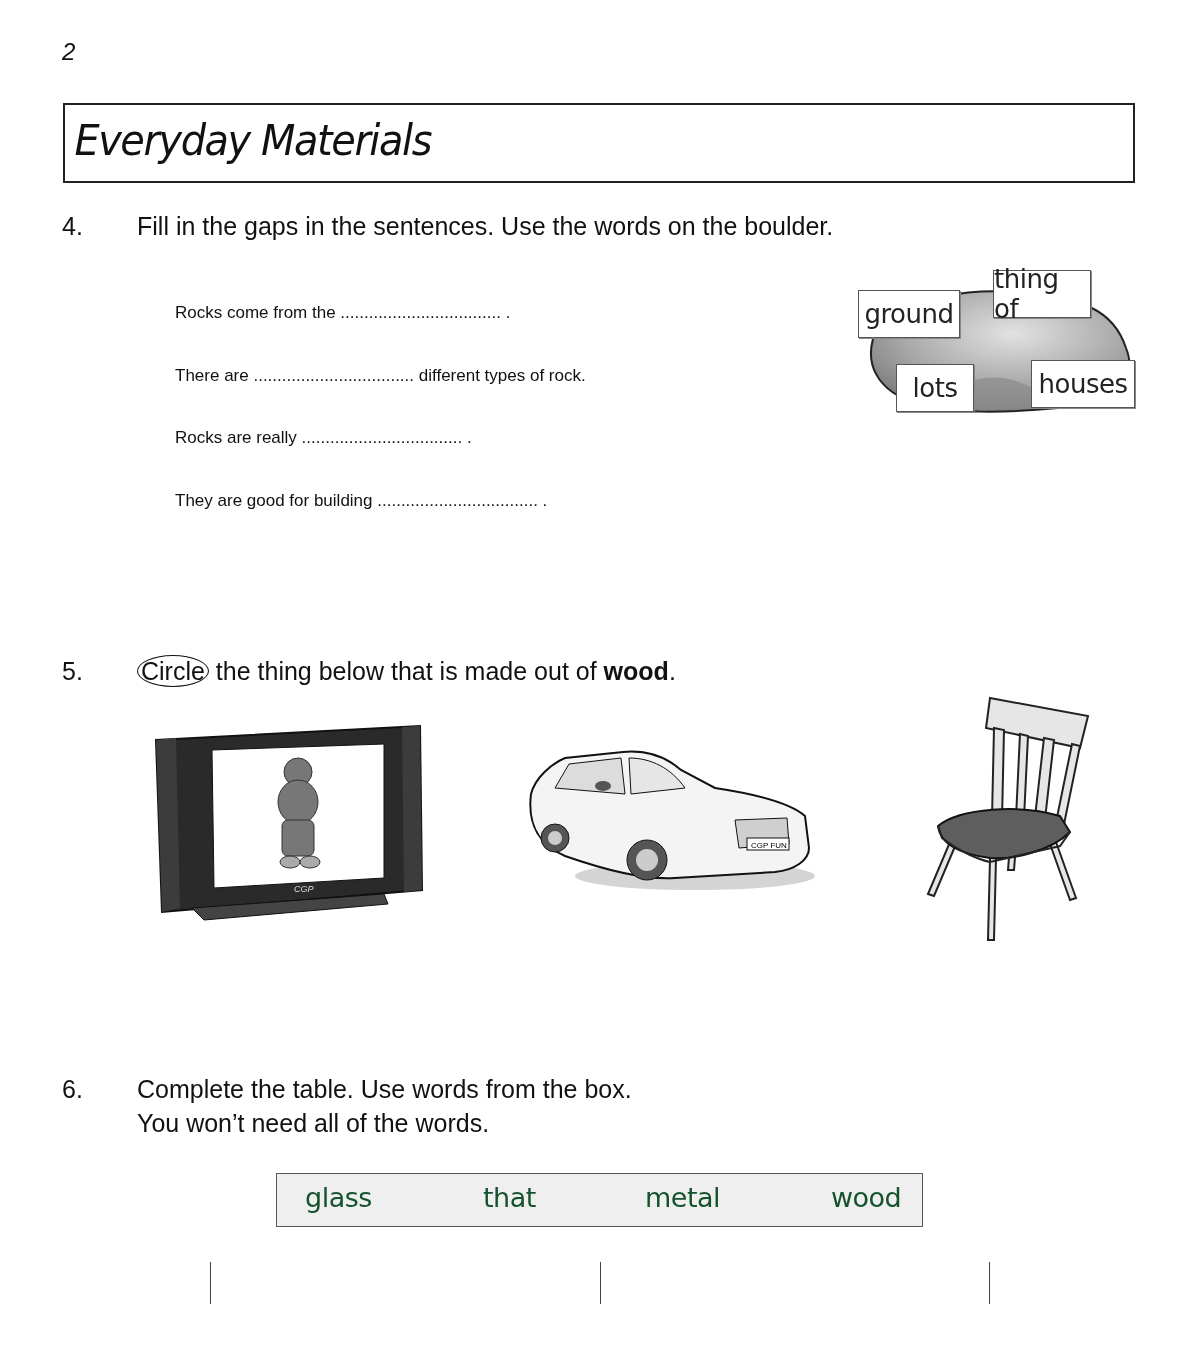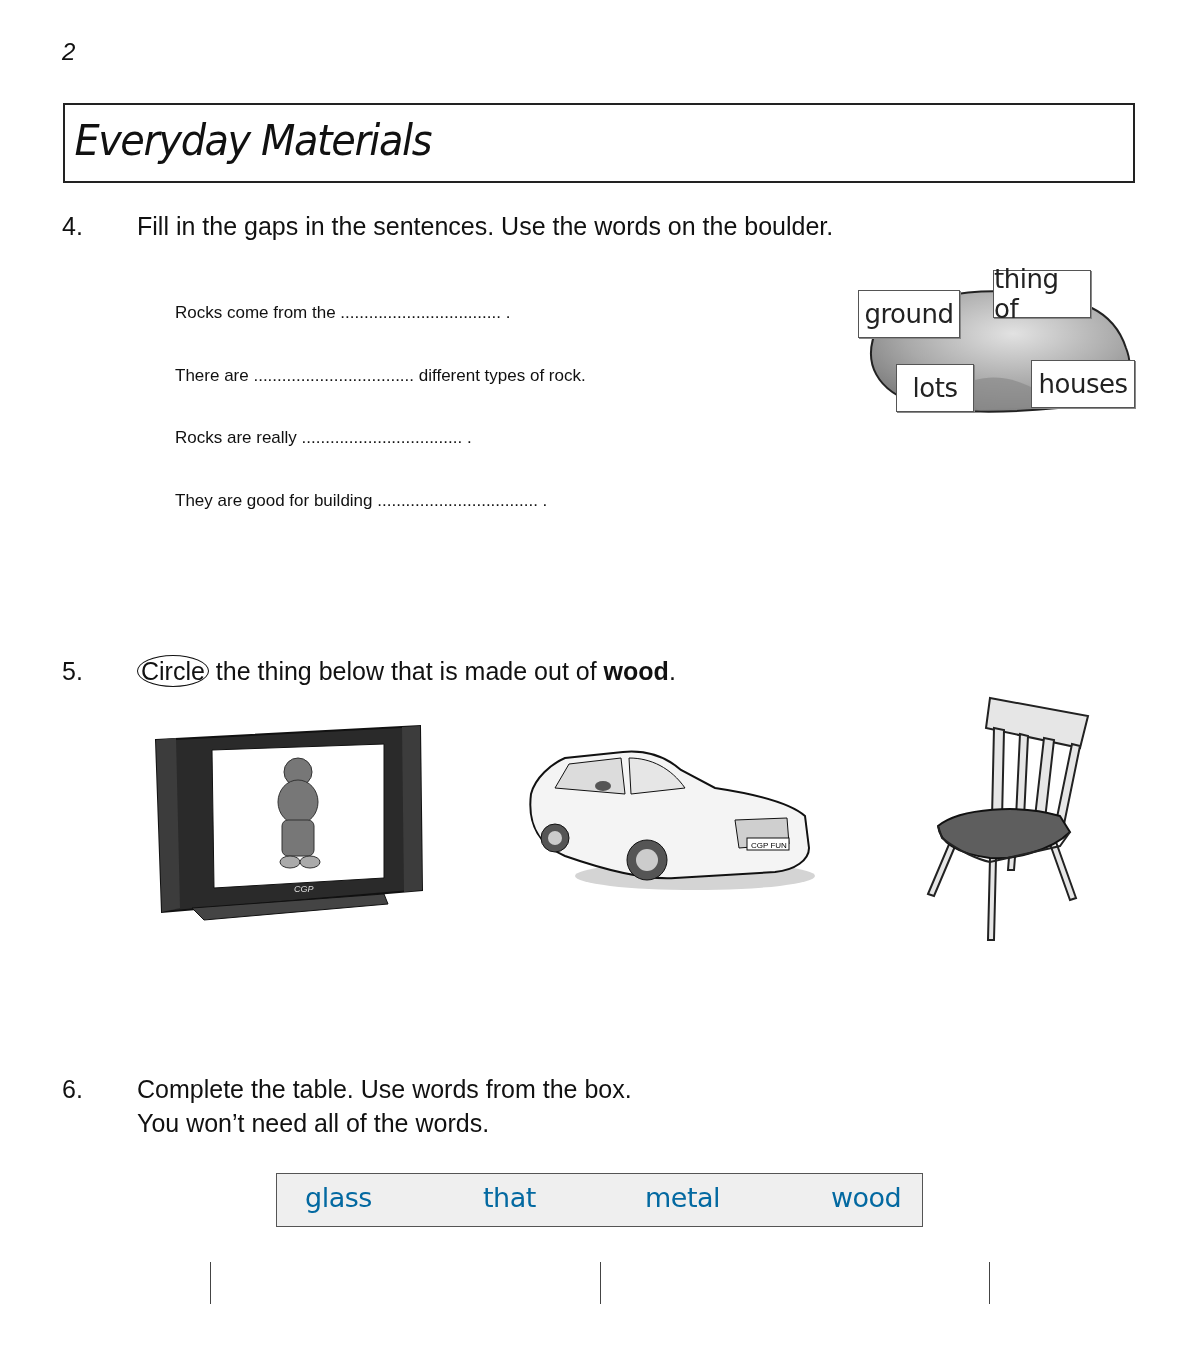--- a/index.html
+++ b/index.html
@@ -17,21 +17,21 @@
   .boulder { left: 858px; top: 268px; width: 280px; height: 148px; }
   .tag { position: absolute; background: #fff; border: 1.5px solid #555;
          font-family: "DejaVu Sans", sans-serif; font-size: 26px; color: #222;
          display: flex; align-items: center; justify-content: center; box-sizing: border-box;
          box-shadow: 1px 1px 0 #888; letter-spacing: -0.5px; }
   .circled { display: inline-block; border: 1.5px solid #111; border-radius: 50%;
              padding: 0 3px; line-height: 30px; }
   .wordbox { left: 276px; top: 1173px; width: 647px; height: 54px; background: #efefef;
              border: 1.5px solid #555; box-sizing: border-box; }
   .word { position: absolute; top: 8px; font-family: "DejaVu Sans", sans-serif;
-          font-size: 27px; color: #0369a1; letter-spacing: -0.5px; text-align: center; }
+          font-size: 27px; color: #14532d; letter-spacing: -0.5px; text-align: center; }
   .tbl { left: 210px; top: 1262px; width: 780px; border-collapse: collapse; }
   .tbl th { background: #ececec; border: 1.5px solid #444; height: 74px; width: 50%;
             font-size: 26px; font-weight: bold; border-bottom: 3px solid #555; }
   .tbl td { border-left: 1.5px solid #444; border-right: 1.5px solid #444; height: 40px; }
 </style>
 </head>
 <body>
 
 <div class="abs page-num">2</div>
 

